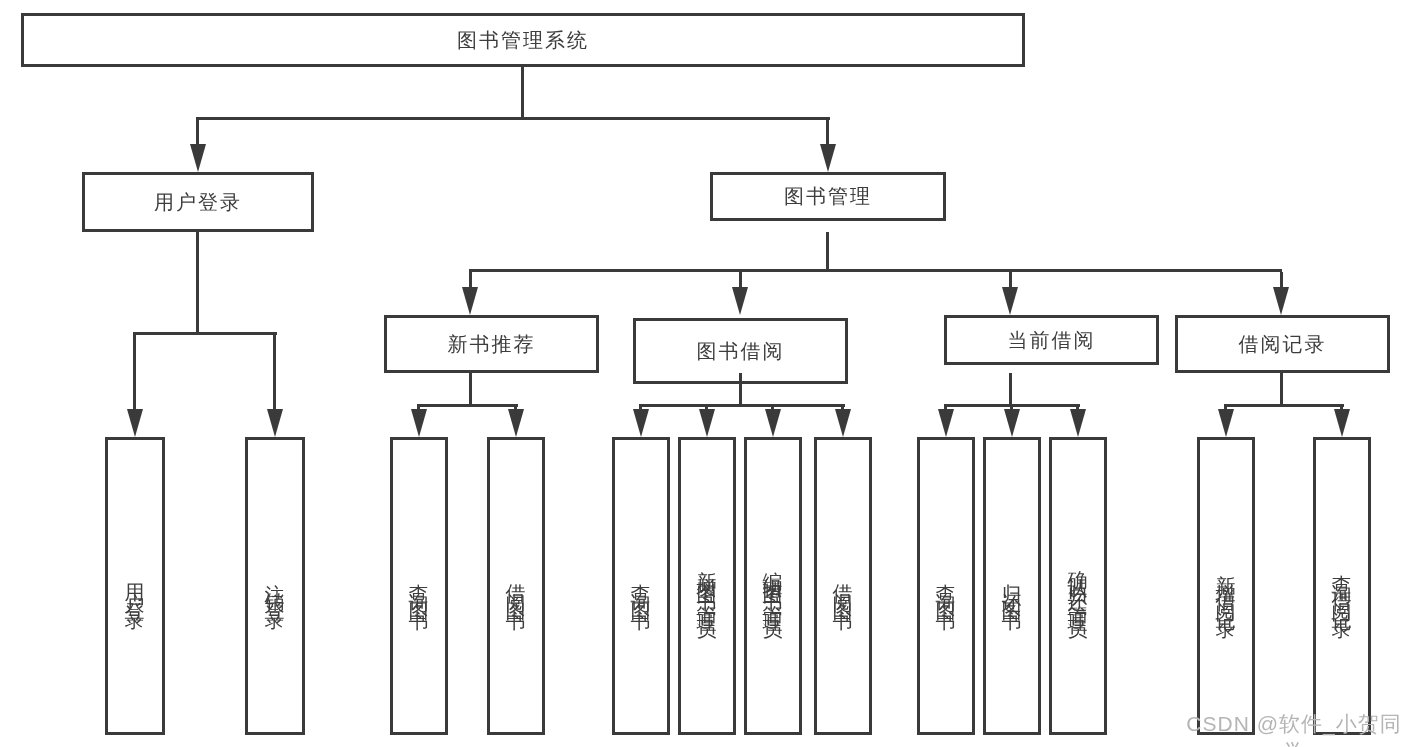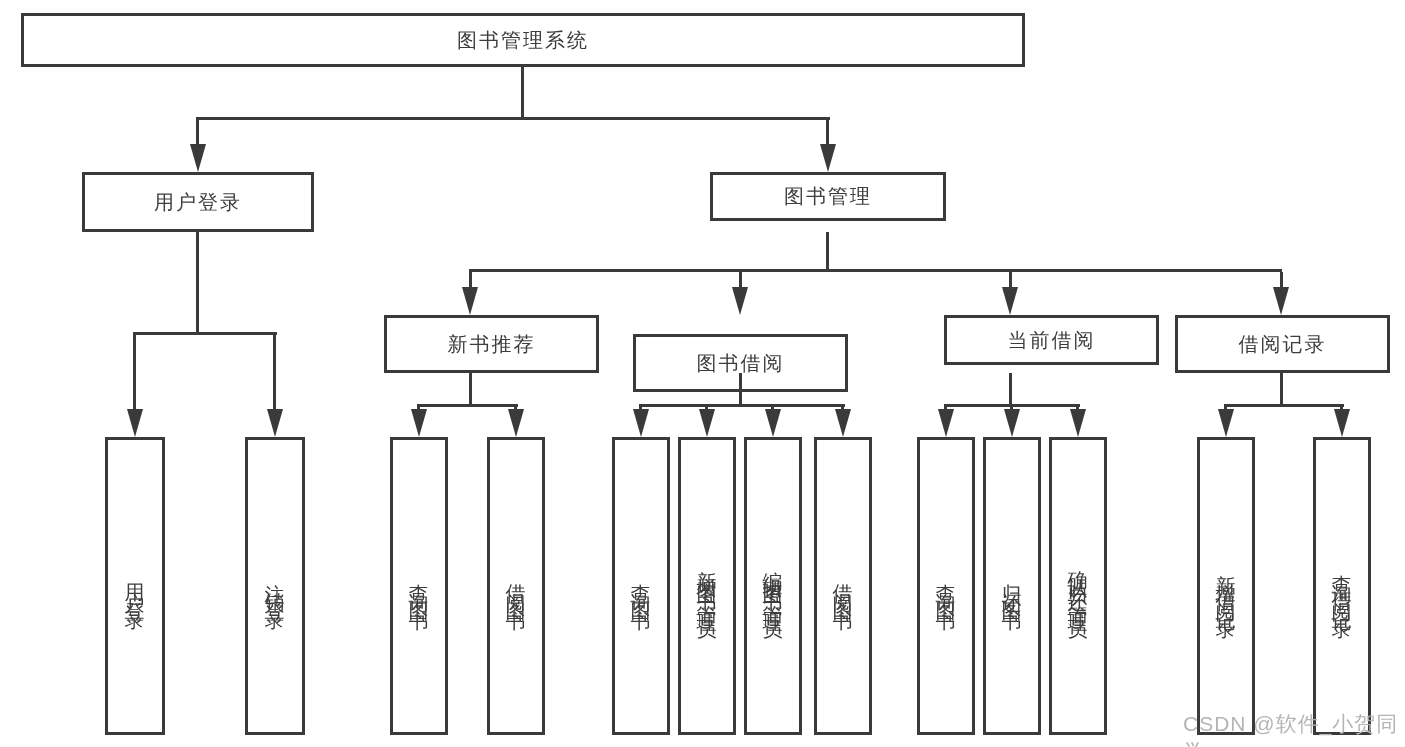--- a/index.html
+++ b/index.html
@@ -1,19 +1,19 @@
 <!DOCTYPE html>
 <html style="--line: #3a3a3a; --text: #3d3d3d; --watermark: #b5b5b5; --bg: #ffffff;"><head>
 <meta charset="utf-8">
 <style>
   :root { --line:#3a3a3a; --text:#3d3d3d; --watermark:#b5b5b5; --bg:#ffffff; }
   html,body { margin:0; padding:0; background:var(--bg); }
   #stage {
     position:relative; width:1405px; height:747px; background:var(--bg);
-    font-family:"Liberation Sans", sans-serif; overflow:hidden;
+    font-family:"Liberation Sans", sans-serif; overflow:hidden;text-align:center;
   }
   .box {
     position:absolute; box-sizing:border-box; border:3px solid var(--line);
     background:#fff; display:flex; align-items:center; justify-content:center;
     font-size:20px; color:var(--text); letter-spacing:2px; white-space:nowrap;
   }
   .vbox {
     writing-mode:vertical-rl; text-orientation:mixed;
     letter-spacing:9px; line-height:1; font-size:20px; white-space:normal;
   }
@@ -33,21 +33,21 @@
 <body>
 
 <div id="stage">
 
   <div class="box" style="left:21px;top:13px;width:1004px;height:54px">图书管理系统</div>
 
   <div class="box" style="left:82px;top:172px;width:232px;height:60px">用户登录</div>
   <div class="box" style="left:710px;top:172px;width:236px;height:49px">图书管理</div>
 
   <div class="box" style="left:384px;top:315px;width:215px;height:58px">新书推荐</div>
-  <div class="box" style="left:633px;top:334px;width:215px;height:58px">图书借阅</div>
+  <div class="box" style="left:633px;top:318px;width:215px;height:66px">图书借阅</div>
   <div class="box" style="left:944px;top:315px;width:215px;height:50px">当前借阅</div>
   <div class="box" style="left:1175px;top:315px;width:215px;height:58px">借阅记录</div>
 
   <div class="box vbox" style="left:105px;top:437px;width:60px;height:298px">用户登录</div>
   <div class="box vbox" style="left:245px;top:437px;width:60px;height:298px">注销登录</div>
 
   <div class="box vbox" style="left:390px;top:437px;width:58px;height:298px">查询图书</div>
   <div class="box vbox" style="left:487px;top:437px;width:58px;height:298px">借阅图书</div>
 
   <div class="box vbox" style="left:612px;top:437px;width:58px;height:298px">查询图书</div>

